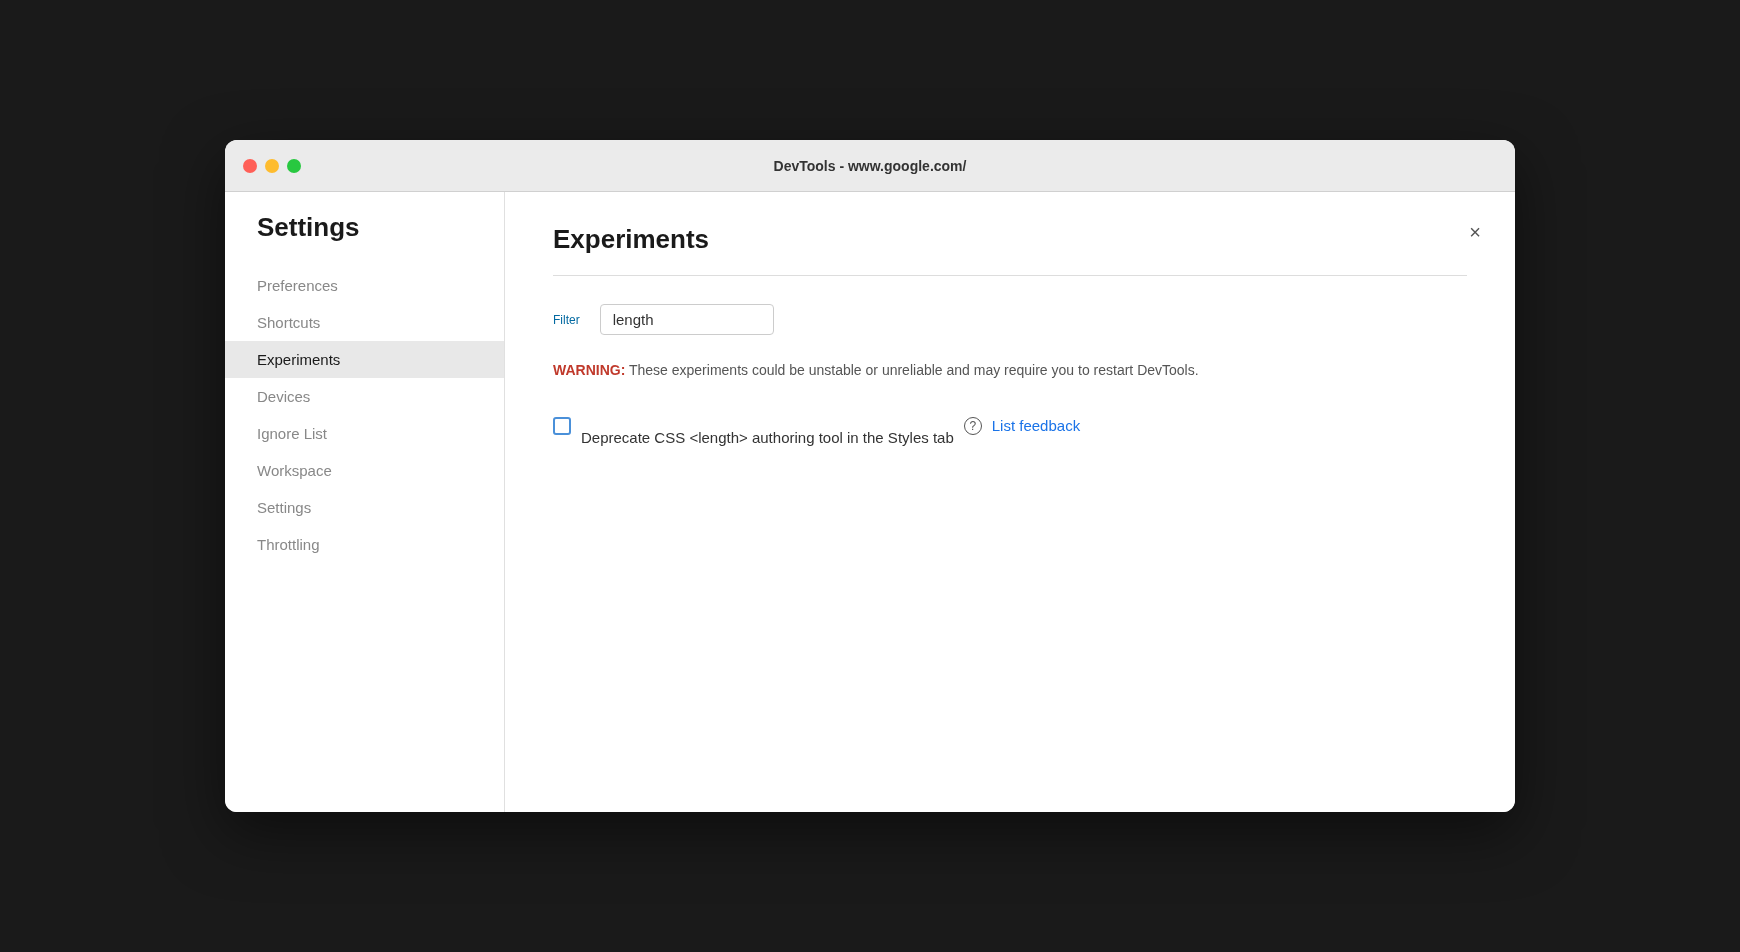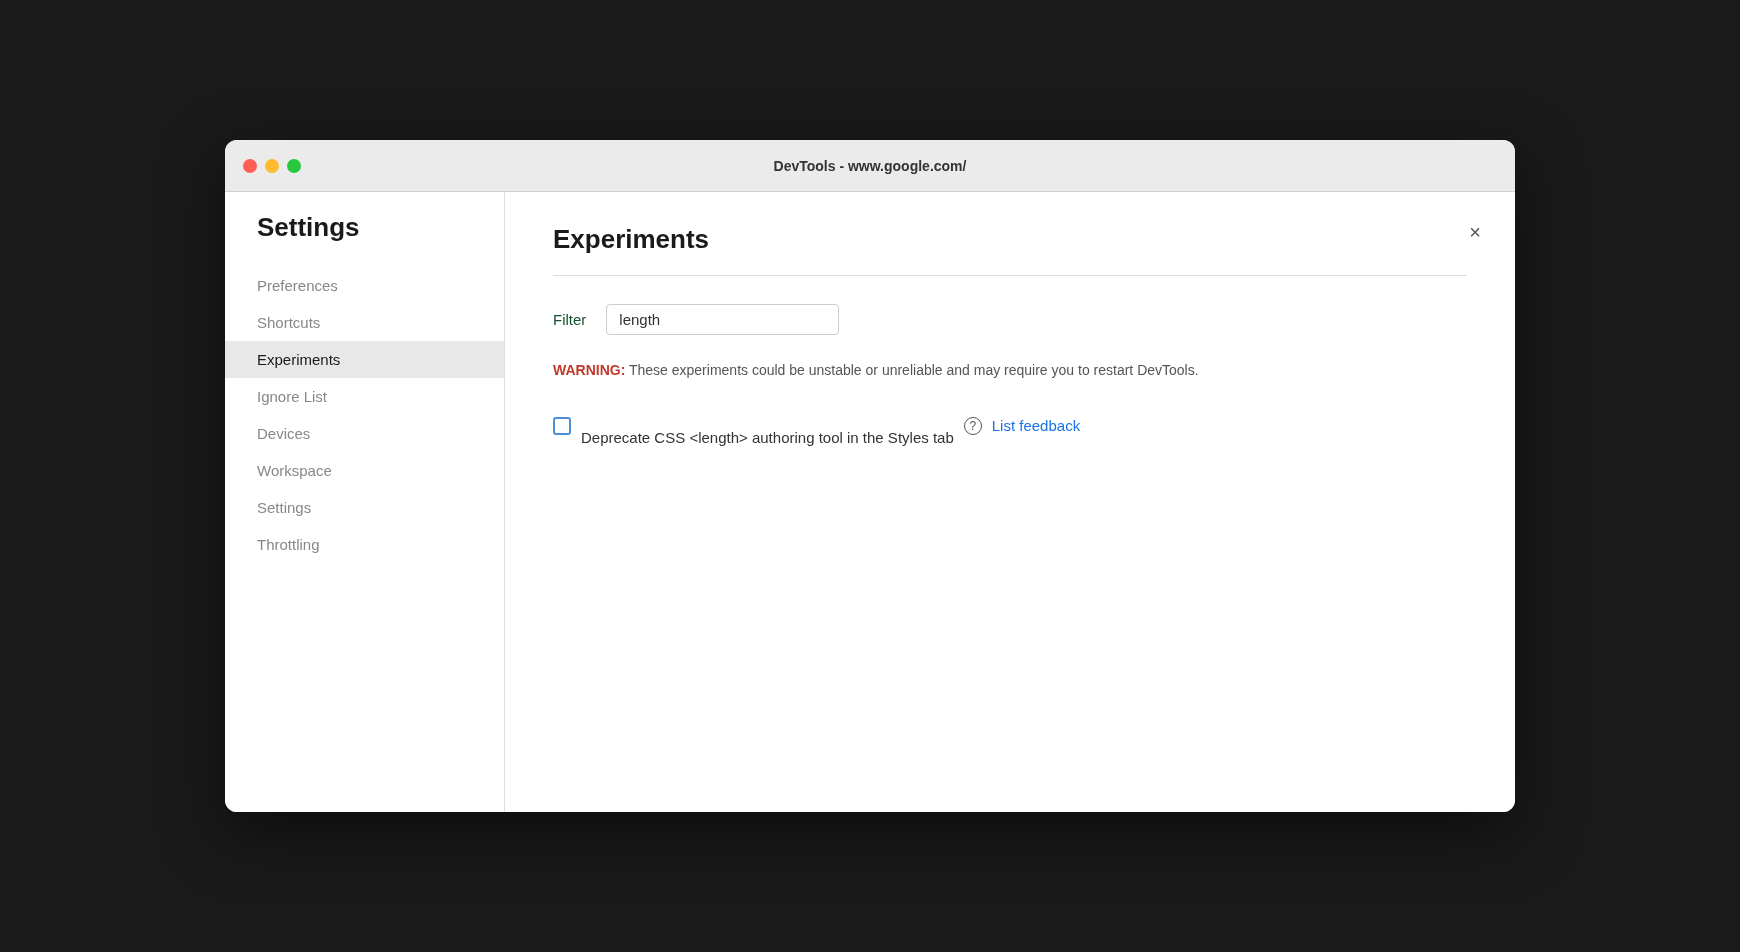--- a/index.html
+++ b/index.html
@@ -135,31 +135,31 @@
     }
 
     .filter-row {
       display: flex;
       align-items: center;
       gap: 20px;
       margin-bottom: 24px;
     }
 
     .filter-label {
-      font-size: 15px;
-      color: #14532d;
+      font-size: 12px;
+      color: #0369a1;
       text-align: center;
     }
 
     .filter-input {
       border: 1px solid #ccc;
       border-radius: 4px;
       padding: 6px 12px;
       font-size: 15px;
-      width: 233px;
+      width: 174px;
       outline: none;
       background: #fff;
       color: #333;
     }
 
     .warning-text {
       font-size: 14px;
       color: #555;
       margin-bottom: 24px;
       line-height: 1.6;
@@ -231,22 +231,22 @@
   </div>
 
   <div class="window-body">
 
     <div class="sidebar">
       <div class="sidebar-title">Settings</div>
       <ul class="sidebar-nav">
         <li class="sidebar-nav-item">Preferences</li>
         <li class="sidebar-nav-item">Shortcuts</li>
         <li class="sidebar-nav-item active">Experiments</li>
+        <li class="sidebar-nav-item">Devices</li>
         <li class="sidebar-nav-item">Ignore List</li>
-        <li class="sidebar-nav-item">Devices</li>
         <li class="sidebar-nav-item">Workspace</li>
         <li class="sidebar-nav-item">Settings</li>
         <li class="sidebar-nav-item">Throttling</li>
       </ul>
     </div>
 
     <div class="main-content">
       <button class="close-button">×</button>
 
       <h1 class="page-title">Experiments</h1>

